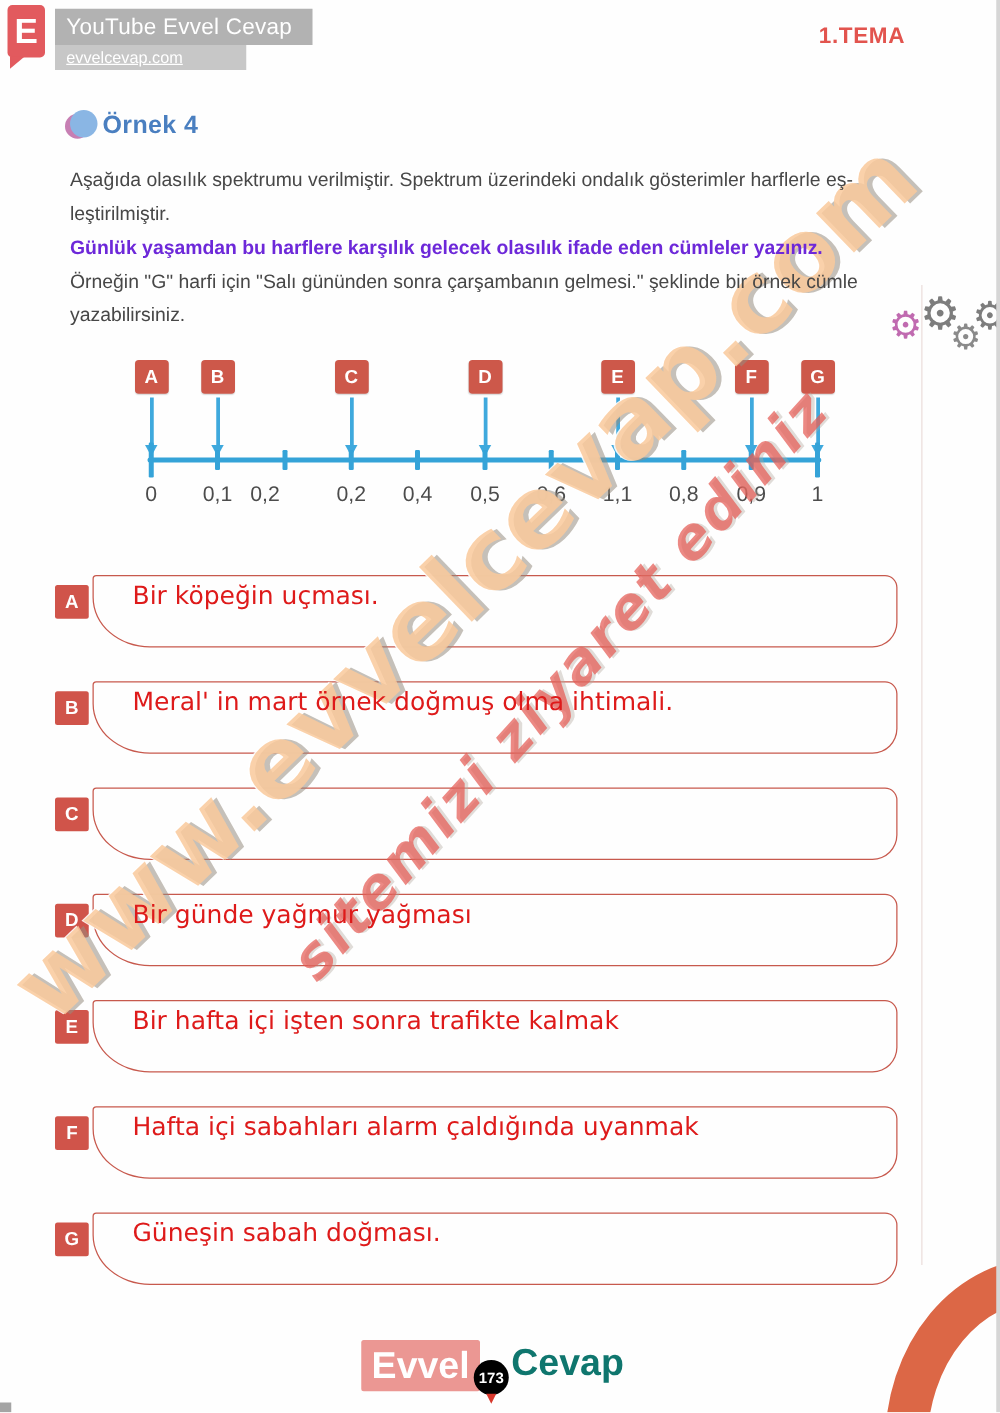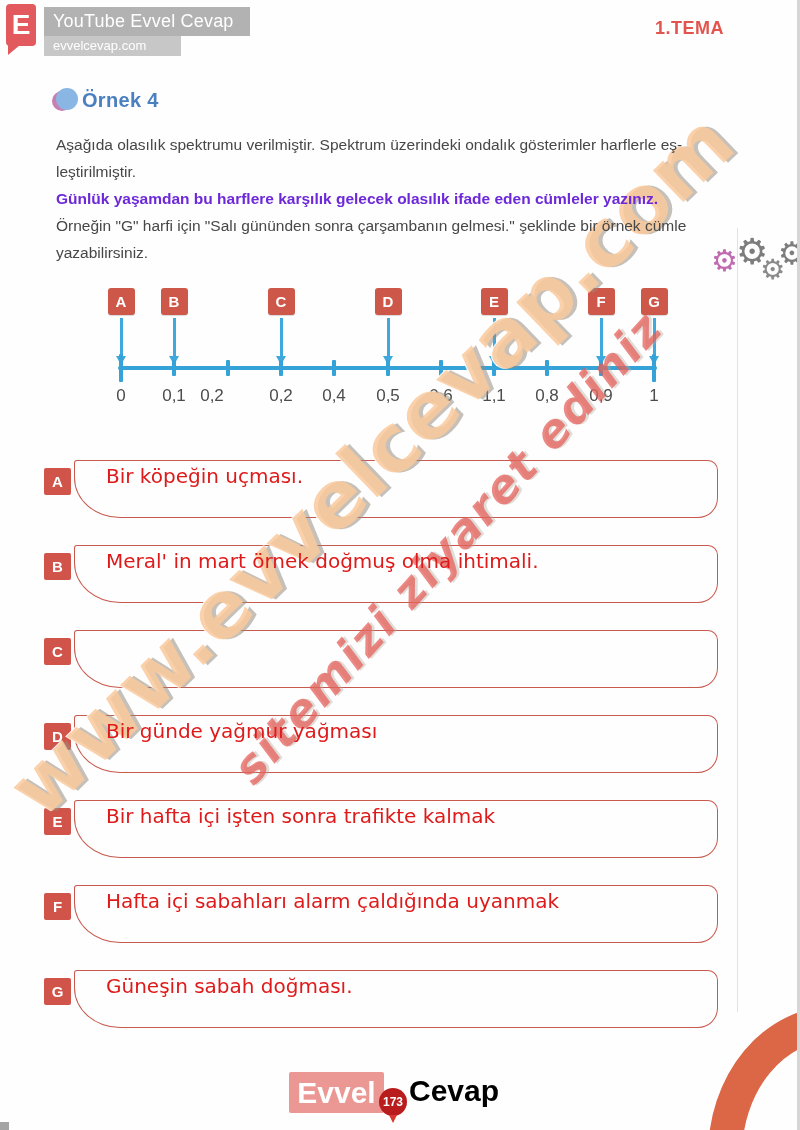--- a/index.html
+++ b/index.html
@@ -18,23 +18,23 @@
   .e-badge::after {
     content:""; position:absolute; left:2px; bottom:-9px;
     border-top:10px solid #e25a5e; border-right:12px solid transparent;
   }
   .hdr-bar1 {
     position:absolute; left:44px; top:7px; width:206px; height:29px;
     background:rgba(165,165,165,.85); color:#fff; font-size:18px;
     line-height:29px; padding-left:9px; z-index:7; letter-spacing:.2px;
   }
   .hdr-bar2 {
-    position:absolute; left:44px; top:36px; width:137px; height:20px;
+    position:absolute; left:44px; top:36px; width:153px; height:20px;
     background:rgba(185,185,185,.8); color:#fff; font-size:13px;
-    line-height:20px; padding-left:9px; z-index:7;
+    line-height:20px; padding-left:9px; z-index:7;text-decoration:underline;
   }
   .tema { position:absolute; left:655px; top:18px; color:#e2544e;
     font-size:18px; font-weight:bold; letter-spacing:.5px; }
   
   .ornek { position:absolute; left:52px; top:88px; display:flex; align-items:center; z-index:40; }
   .ornek-icon { position:relative; width:26px; height:24px; margin-right:4px; }
   .ornek-icon::before { content:""; position:absolute; left:0; top:3px;
     width:20px; height:20px; border-radius:50%; background:#c77fb3; }
   .ornek-icon::after { content:""; position:absolute; left:4px; top:0;
     width:22px; height:22px; border-radius:50%; background:#8ab6e4; }
@@ -81,23 +81,23 @@
     color:rgba(228,92,84,.72);
     text-shadow:2px 2px 0 rgba(180,170,160,.4);
     transform:rotate(-48deg); transform-origin:left bottom; }
   
   .gear { position:absolute; z-index:6; font-family:"DejaVu Sans", sans-serif; line-height:1; }
   
   .foot-evvel { position:absolute; left:289px; top:1072px; width:95px; height:41px; z-index:10;
     background:#eb9793; border-radius:2px; color:#fff; font-weight:bold;
     font-size:30px; text-align:center; line-height:41px; }
   .foot-cevap { position:absolute; left:409px; top:1074px; z-index:9;
-    color:#000000; font-weight:bold; font-size:30px; }
+    color:#0f766e; font-weight:bold; font-size:30px; }
   .foot-badge { position:absolute; left:379px; top:1088px; width:28px; height:28px; z-index:12;
-    background:#b91c1c; border-radius:50%; color:#fff; font-weight:bold;
+    background:#000000; border-radius:50%; color:#fff; font-weight:bold;
     font-size:12px; text-align:center; line-height:28px; }
   .foot-badge::after { content:""; position:absolute; left:10px; bottom:-7px;
     border-top:8px solid #d7372c; border-left:4px solid transparent; border-right:4px solid transparent; }
   
   .edge-right { position:absolute; right:0; top:0; width:3px; height:1130px;
     background:#d6d6d6; z-index:50; }
   .scan-vline { position:absolute; left:737px; top:228px; width:1px; height:784px;
     background:rgba(190,140,130,.28); z-index:4; }
   .corner-mark { position:absolute; left:0; top:1122px; width:9px; height:8px;
     background:rgba(90,90,90,.55); z-index:50; }

